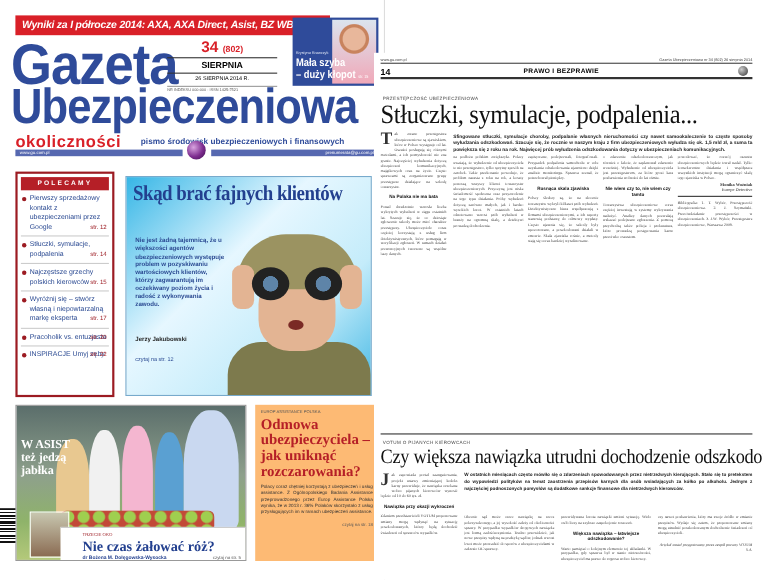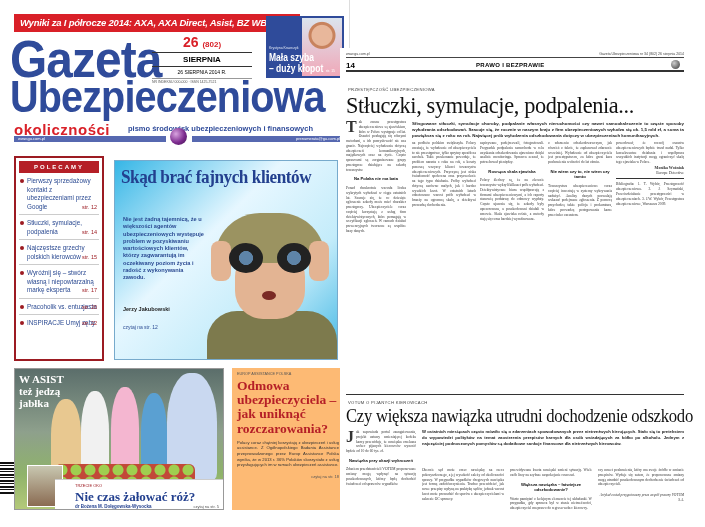--- a/index.html
+++ b/index.html
@@ -94,21 +94,21 @@
 <div class="page" id="left-page">
   <div class="top-banner">
     <span>Wyniki za I półrocze 2014: AXA, AXA Direct, Asist, BZ WBK Aviva, Warta</span>
     
   </div>
 
   <div class="mast-gazeta">Gazeta</div>
   <div class="mast-ubezp">Ubezpieczeniowa</div>
 
   <div class="issue-box">
-    <div class="issue-num"><span>26</span> <small>(802)</small></div>
+    <div class="issue-num"><span>34</span> <small>(802)</small></div>
     <div class="issue-type">SIERPNIA</div>
     <div class="issue-date">26 SIERPNIA 2014 R.</div>
     <div class="issue-meta">NR INDEKSU 000-000 · ISSN 1425-7521</div>
   </div>
 
   <div class="promo-box">
     <div class="promo-photo"></div>
     <div class="promo-author">Krystyna Krawczyk</div>
     <div class="promo-title">
       <span>Mała szyba</span><br>
@@ -153,21 +153,21 @@
     <div class="cs-ref">czytaj na str. 12</div>
   </div>
 
   <div class="asist-box">
     <div class="person" style="left:36px;top:30px;width:30px;height:80px;background:#e8c890;"></div>
     <div class="person" style="left:66px;top:22px;width:28px;height:90px;background:#f1f1f1;"></div>
     <div class="person" style="left:96px;top:18px;width:28px;height:92px;background:#f4b6d0;"></div>
     <div class="person" style="left:126px;top:24px;width:26px;height:86px;background:#5aa0d2;"></div>
     <div class="person" style="left:152px;top:4px;width:50px;height:110px;background:#c9d8f0;"></div>
     <div class="apples"></div>
-    <div class="asist-title" style="width:60px;">W ASIST też jedzą jabłka</div>
+    <div class="asist-title" style="width:60px;margin-top:25px;">W ASIST też jedzą jabłka</div>
     <div class="asist-inset"></div>
     <div class="asist-strip">
       <div class="asist-section">TRZECIE OKO</div>
       <div class="asist-head">Nie czas żałować róż?</div>
       <div class="asist-author">dr Bożena M. Dołęgowska-Wysocka</div>
       <div class="asist-ref">czytaj na str. 5</div>
     </div>
   </div>
   <div class="barcode"></div>
 

